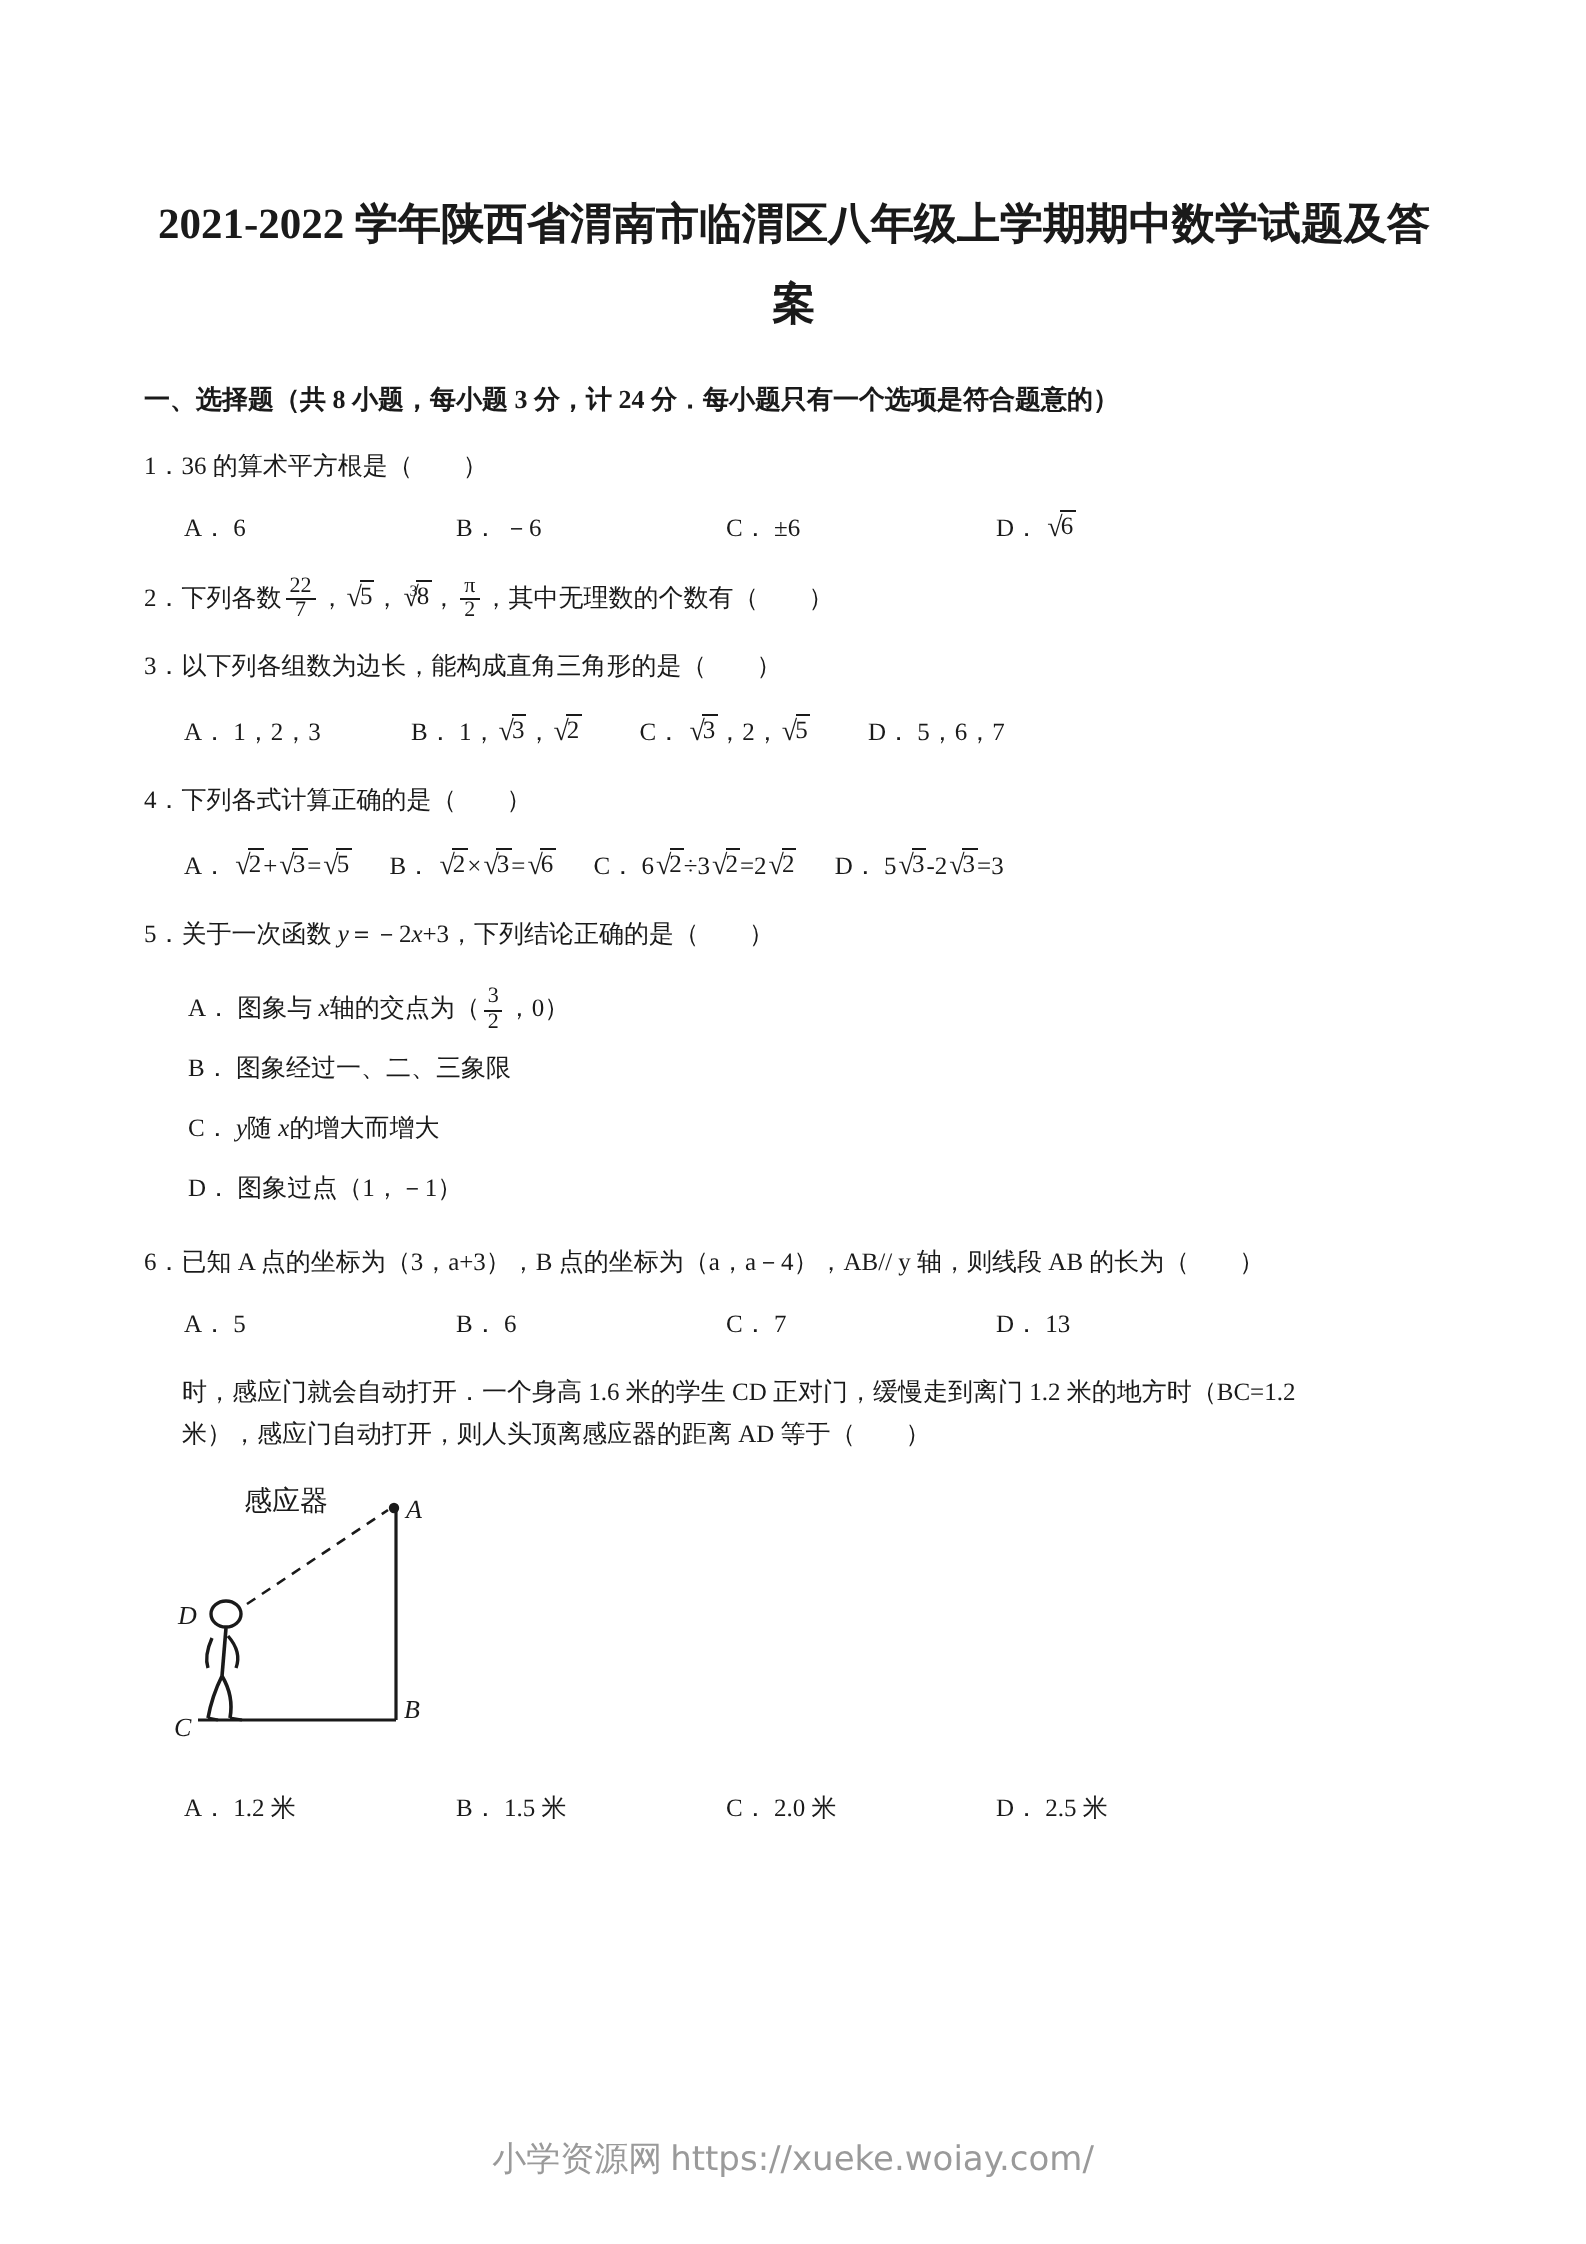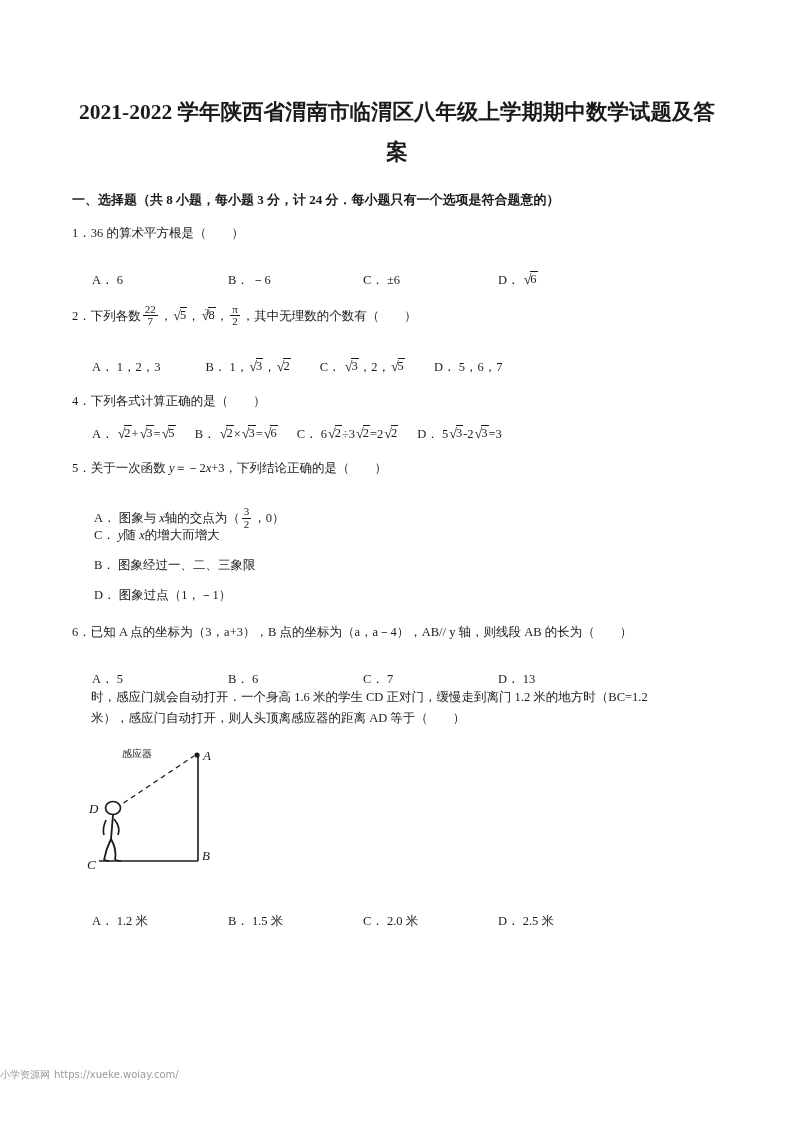--- a/index.html
+++ b/index.html
@@ -57,21 +57,21 @@
     padding-left: 19px;
   }
   .opts {
     display: block;
     margin-top: 10px;
     position: relative;
     height: 22px;
   }
   .opt {
     position: absolute;
-    top: 16px;
+    top: 0;
     white-space: nowrap;
     font-size: 12.5px;
   }
   .opt-a { left: 20px; }
   .opt-b { left: 156px; }
   .opt-c { left: 291px; }
   .opt-d { left: 426px; }
   
   .opts-flow {
     margin-top: 10px;
@@ -91,21 +91,21 @@
   .opt-line { display: block; height: 30px; }
   i.v { font-style: italic; }
 
   
   .frac {
     display: inline-block;
     vertical-align: -0.48em;
     text-align: center;
     font-size: 11px;
     line-height: 1.02;
-    margin: 16px 2px;
+    margin: 0 2px;
   }
   .frac .num-t { display: block; padding: 0 2px; }
   .frac .den-t { display: block; border-top: 1px solid #1a1a1a; padding: 0 2px; }
   .rad {
     display: inline-block;
     white-space: nowrap;
     position: relative;
     padding-left: 1px;
   }
   .rad .sign { font-size: 14px; line-height: 1; }
@@ -132,37 +132,37 @@
   }
   .figure {
     position: absolute;
     left: 8px;
     top: 0;
     width: 260px;
     height: 150px;
   }
   .fig-label {
     position: absolute;
-    font-size: 10px;
-    font-family: Liberation Serif, serif;
+    font-size: 14px;
+    font-family: Liberation Mono, monospace;
   }
   .fig-label.ital {
     font-family: "Liberation Serif", serif;
     font-style: italic;
     font-size: 13px;
   }
 
   
   .footer {
     position: absolute;
     left: 0;
     top: 1068px;
     width: 793px;
-    text-align: left;
-    font-size: 10px;
+    text-align: center;
+    font-size: 17px;
     color: #9a9a9a;
     font-family: "DejaVu Sans", sans-serif;
   }
   .footer .site { margin-right: 4px; }
 </style>
 </head>
 <body>
 
 <div class="page">
   <div class="content">
@@ -179,20 +179,21 @@
         <span class="opt opt-c"><span>C．</span>&nbsp;±6</span>
         <span class="opt opt-d"><span>D．</span>&nbsp;<span class="rad"><span class="sign">√</span><span class="rcont">6</span></span></span>
       </span>
     </div>
 
     <div class="q">
       <span class="q-stem"><span>2．</span><span>下列各数</span><span class="frac"><span class="num-t">22</span><span class="den-t">7</span></span><span>，</span><span class="rad"><span class="sign">√</span><span class="rcont">5</span></span><span>，</span><span class="rad"><span class="idx">3</span><span class="sign">√</span><span class="rcont">8</span></span><span>，</span><span class="frac"><span class="num-t">π</span><span class="den-t">2</span></span><span>，其中无理数的个数有（　　）</span></span>
     </div>
 
     <div class="q">
+      <span class="q-stem"><span>3．</span><span>以下列各组数为边长，能构成直角三角形的是（　　）</span></span>
       <div class="opts-flow">
         <span><span>A．</span>&nbsp;1，2，3</span><span class="gap"></span><span class="gap-s"></span>
         <span><span>B．</span>&nbsp;1，<span class="rad"><span class="sign">√</span><span class="rcont">3</span></span>，<span class="rad"><span class="sign">√</span><span class="rcont">2</span></span></span><span class="gap"></span>
         <span><span>C．</span>&nbsp;<span class="rad"><span class="sign">√</span><span class="rcont">3</span></span>，2，<span class="rad"><span class="sign">√</span><span class="rcont">5</span></span></span><span class="gap"></span>
         <span><span>D．</span>&nbsp;5，6，7</span>
       </div>
     </div>
 
     <div class="q">
       <span class="q-stem"><span>4．</span><span>下列各式计算正确的是（　　）</span></span>
@@ -201,22 +202,22 @@
         <span><span>B．</span>&nbsp;<span class="rad"><span class="sign">√</span><span class="rcont">2</span></span>×<span class="rad"><span class="sign">√</span><span class="rcont">3</span></span>=<span class="rad"><span class="sign">√</span><span class="rcont">6</span></span></span><span class="gap-s"></span>
         <span><span>C．</span>&nbsp;6<span class="rad"><span class="sign">√</span><span class="rcont">2</span></span>÷3<span class="rad"><span class="sign">√</span><span class="rcont">2</span></span>=2<span class="rad"><span class="sign">√</span><span class="rcont">2</span></span></span><span class="gap-s"></span>
         <span><span>D．</span>&nbsp;5<span class="rad"><span class="sign">√</span><span class="rcont">3</span></span>-2<span class="rad"><span class="sign">√</span><span class="rcont">3</span></span>=3</span>
       </div>
     </div>
 
     <div class="q">
       <span class="q-stem"><span>5．</span><span>关于一次函数 </span><i class="v">y</i><span>＝－2</span><i class="v">x</i><span>+3，下列结论正确的是（　　）</span></span>
       <div class="opt-stack">
         <span class="opt-line"><span>A．</span>&nbsp;<span>图象与 </span><i class="v">x</i><span>轴的交点为（</span><span class="frac"><span class="num-t">3</span><span class="den-t">2</span></span><span>，0）</span></span>
+        <span class="opt-line"><span>B．</span>&nbsp;<span>图象经过一、二、三象限</span></span>
         <span class="opt-line"><span>C．</span>&nbsp;<i class="v">y</i><span>随 </span><i class="v">x</i><span>的增大而增大</span></span>
-        <span class="opt-line"><span>B．</span>&nbsp;<span>图象经过一、二、三象限</span></span>
         <span class="opt-line"><span>D．</span>&nbsp;<span>图象过点（1，－1）</span></span>
       </div>
     </div>
 
     <div class="q">
       <span class="q-stem"><span>6．</span><span>已知 A 点的坐标为（3，a+3），B 点的坐标为（a，a－4），AB// y 轴，则线段 AB 的长为（　　）</span></span>
       <span class="opts">
         <span class="opt opt-a"><span>A．</span>&nbsp;5</span>
         <span class="opt opt-b"><span>B．</span>&nbsp;6</span>
         <span class="opt opt-c"><span>C．</span>&nbsp;7</span>

